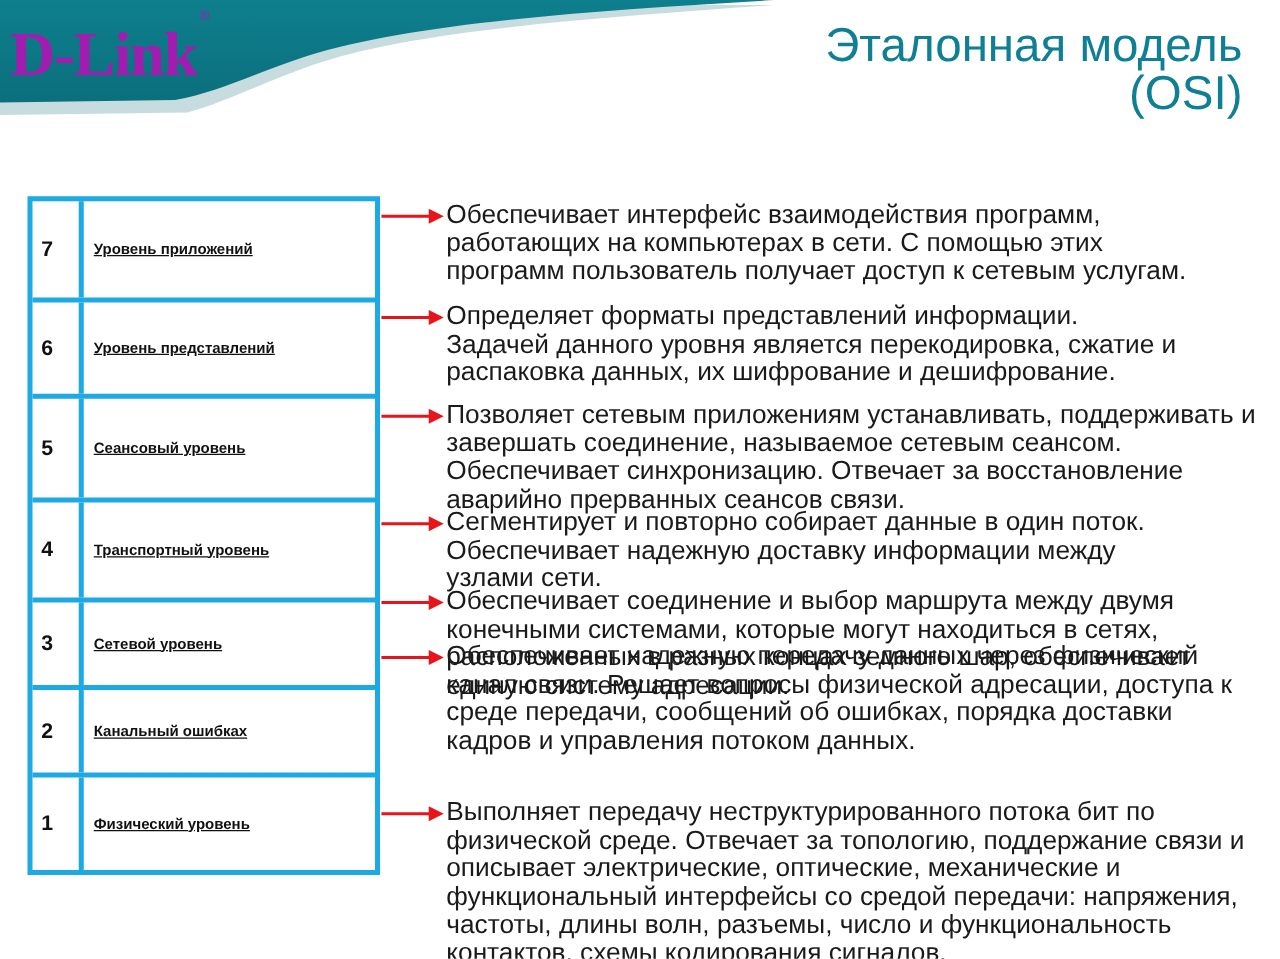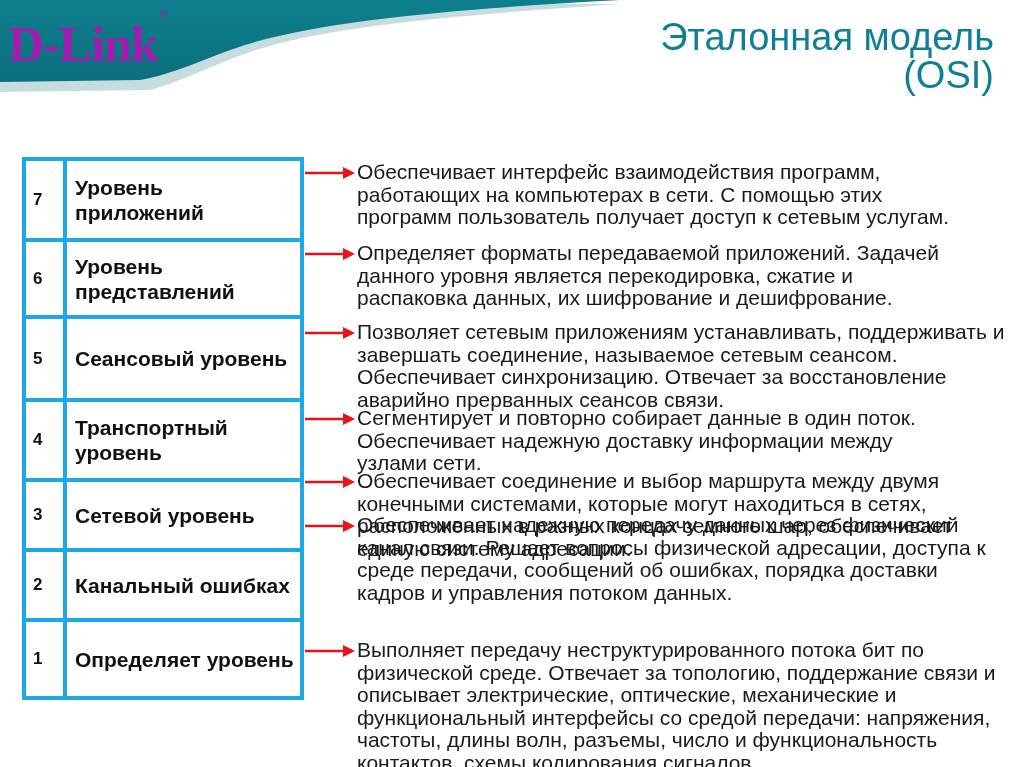--- a/index.html
+++ b/index.html
@@ -11,22 +11,22 @@
   .logo sup { font-size:11px; font-family:"Liberation Sans", sans-serif; font-weight:normal;
               position:relative; top:-26px; margin-left:2px; }
   .title { position:absolute; right:30px; top:18px; text-align:right; color:#0f7f95;
            font-weight:normal; font-size:38px; line-height:38px; }
   .title div { white-space:nowrap; }
   .tbl { position:absolute; left:22px; top:157px; width:282px; border:4px solid #1ca9e4; box-sizing:border-box; }
   .row { display:flex; border-top:4px solid #1ca9e4; box-sizing:border-box; }
   .row:first-child { border-top:none; }
   .num { width:41px; border-right:4px solid #1ca9e4; display:flex; align-items:center; padding-left:7px;
          font-weight:bold; font-size:17px; color:#111; box-sizing:border-box; }
-  .name { flex:1; display:flex; align-items:center; padding-left:8px; font-weight:bold; font-size:21px;
-          color:#111; line-height:25px; }
+  .name { flex:1; display:flex; align-items:center; padding-left:8px; font-weight:bold; font-size:12px;
+          color:#111; line-height:25px;text-decoration:underline; }
   .desc { position:absolute; left:305px; display:flex; }
   .arrow { width:52px; height:14px; flex:none; margin-top:5px; }
   .desc-text { font-size:21px; line-height:22.5px; color:#1a1a1a; width:665px; }
 </style>
 </head>
 <body>
 
 <svg class="banner" viewBox="0 0 1024 100" preserveAspectRatio="none">
   <defs>
     <linearGradient id="bshade" x1="0" y1="0" x2="0" y2="1">
@@ -65,37 +65,37 @@
   <div class="row" style="height:70px">
     <div class="num">3</div>
     <div class="name">Сетевой уровень</div>
   </div>
   <div class="row" style="height:70px">
     <div class="num">2</div>
     <div class="name">Канальный ошибках</div>
   </div>
   <div class="row" style="height:78px">
     <div class="num">1</div>
-    <div class="name">Определяет уровень</div>
+    <div class="name">Физический уровень</div>
   </div>
 </div>
 
 <div class="desc" style="top:161px">
   <svg class="arrow" viewBox="0 0 52 14">
       <line x1="0" y1="7" x2="42" y2="7" stroke="#e8141b" stroke-width="2.5"></line>
       <path d="M38,1 L50,7 L38,13 Z" fill="#e8141b"></path>
     </svg>
   <div class="desc-text" style="width:610px">Обеспечивает интерфейс взаимодействия программ, работающих на компьютерах в сети. С помощью этих программ пользователь получает доступ к сетевым услугам.</div>
 </div>
 <div class="desc" style="top:242px">
   <svg class="arrow" viewBox="0 0 52 14">
       <line x1="0" y1="7" x2="42" y2="7" stroke="#e8141b" stroke-width="2.5"></line>
       <path d="M38,1 L50,7 L38,13 Z" fill="#e8141b"></path>
     </svg>
-  <div class="desc-text" style="width:590px">Определяет форматы передаваемой приложений. Задачей данного уровня является перекодировка, сжатие и распаковка данных, их шифрование и дешифрование.</div>
+  <div class="desc-text" style="width:590px">Определяет форматы представлений информации. Задачей данного уровня является перекодировка, сжатие и распаковка данных, их шифрование и дешифрование.</div>
 </div>
 <div class="desc" style="top:321px">
   <svg class="arrow" viewBox="0 0 52 14">
       <line x1="0" y1="7" x2="42" y2="7" stroke="#e8141b" stroke-width="2.5"></line>
       <path d="M38,1 L50,7 L38,13 Z" fill="#e8141b"></path>
     </svg>
   <div class="desc-text">Позволяет сетевым приложениям устанавливать, поддерживать и завершать соединение, называемое сетевым сеансом. Обеспечивает синхронизацию. Отвечает за восстановление аварийно прерванных сеансов связи.</div>
 </div>
 <div class="desc" style="top:407px">
   <svg class="arrow" viewBox="0 0 52 14">

